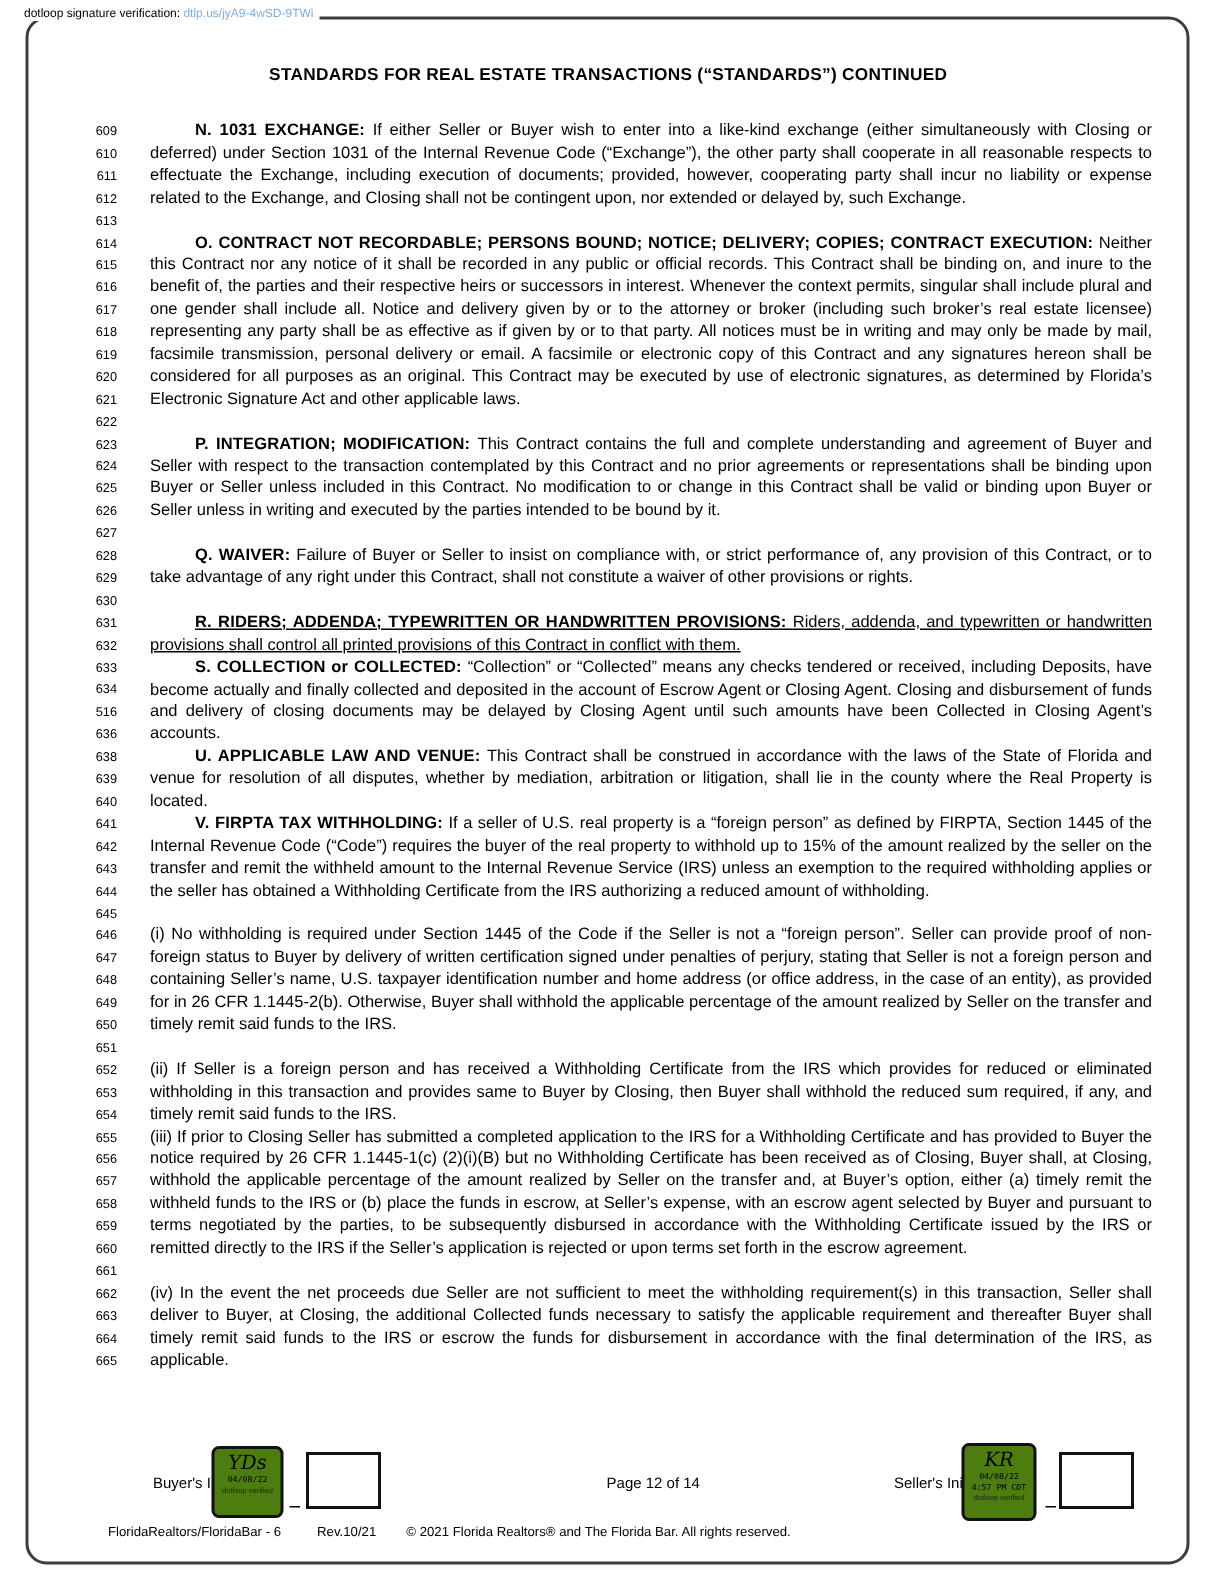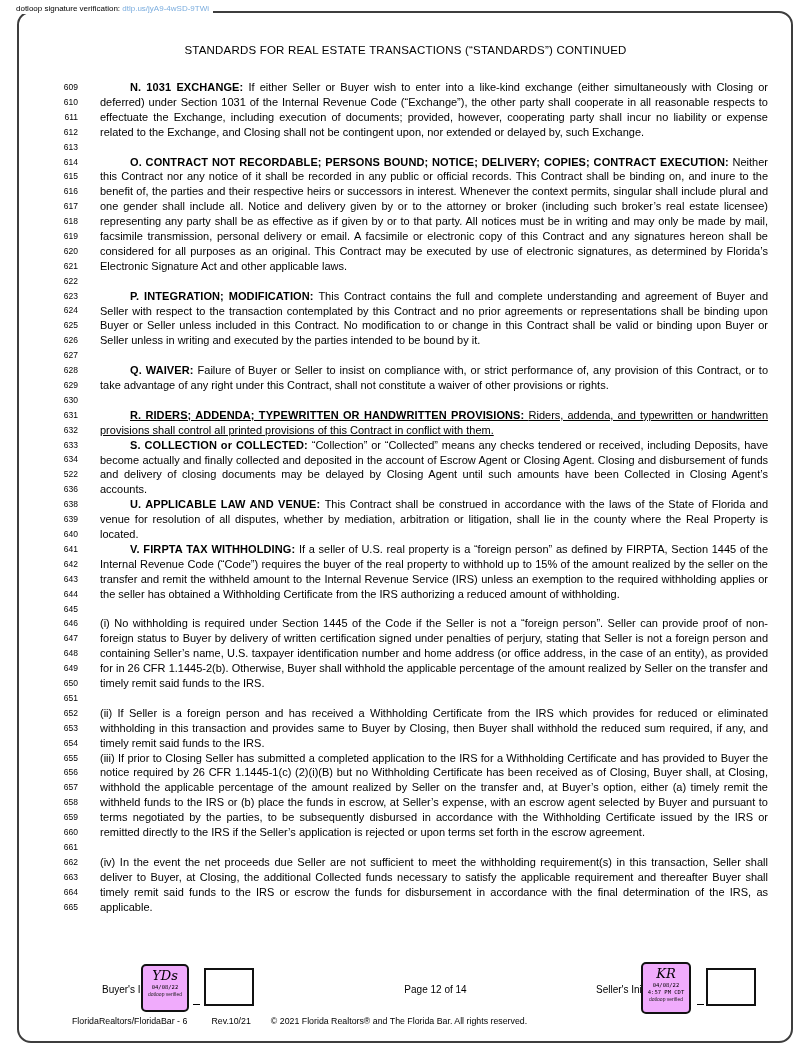--- a/index.html
+++ b/index.html
@@ -20,21 +20,21 @@
   }
   .verification {
     position: absolute; top: 3px; left: 12px;
     font-size: 8px; line-height: 11px;
     background: #fff; padding: 0 4px;
     white-space: nowrap; z-index: 5;
   }
   .verification .link { color: #7badde; }
   .doc-title {
     position: absolute; top: 44px; left: 0; width: 811px;
-    text-align: center; font-weight: normal; font-size: 11.5px;
+    text-align: center; font-weight: bold; font-size: 11.5px;
     letter-spacing: 0.2px;
   }
   .document-body { position: absolute; top: 80px; left: 44px; width: 732px; }
   .para-row { display: flex; }
   .line-nums { width: 34px; flex: none; text-align: right; font-size: 8.5px; color: #000; }
   .line-nums div { height: 14.9px; line-height: 14.9px; }
   .para-text {
     width: 668px; flex: none; margin-left: 22px;
     font-size: 11px; line-height: 14.9px;
     text-align: justify;
@@ -42,21 +42,21 @@
   .para-text b { letter-spacing: 0.1px; padding-left: 30px; }
 
   .footer { position: absolute; left: 0; top: 0; width: 811px; height: 1050px; }
   .f-label { position: absolute; font-size: 10px; padding-left: 30px; }
   .lbl-buyers { left: 72px; top: 984px; }
   .lbl-sellers { left: 566px; top: 984px; }
   .lbl-page { left: 0; width: 811px; text-align: center; top: 984px; }
   .stamp-box {
     position: absolute; box-sizing: border-box;
     border: 2px solid #111; border-radius: 5px;
-    text-align: center; background: #f0abfc; overflow: hidden;
+    text-align: center; background: #4d7c0f; overflow: hidden;
   }
   .buyer-stamp { left: 141px; top: 964px; width: 48px; height: 48px; }
   .seller-stamp { left: 641px; top: 962px; width: 50px; height: 52px; }
   .sig { font-family: "DejaVu Serif", serif; font-style: italic; font-size: 13px; line-height: 16px; margin-top: 2px; }
   .sig-date, .sig-time { font-family: "DejaVu Sans Mono", monospace; font-size: 5.5px; line-height: 7px; }
   .sig-verified { font-size: 5px; line-height: 7px; color: #222; }
   .empty-box {
     position: absolute; box-sizing: border-box;
     border: 2px solid #111; background: #fff;
     width: 50px; height: 38px;
@@ -128,21 +128,21 @@
       <div class="line-nums">
         <div>631</div>
         <div>632</div>
       </div>
       <div class="para-text" style="min-height: 29.8px; text-decoration: underline;"><b>R. RIDERS; ADDENDA; TYPEWRITTEN OR HANDWRITTEN PROVISIONS: </b>Riders, addenda, and typewritten or handwritten provisions shall control all printed provisions of this Contract in conflict with them.</div>
     </div>
     <div class="para-row">
       <div class="line-nums">
         <div>633</div>
         <div>634</div>
-        <div>522</div>
+        <div>516</div>
         <div>636</div>
       </div>
       <div class="para-text" style="min-height: 59.6px;"><b>S. COLLECTION or COLLECTED: </b>“Collection” or “Collected” means any checks tendered or received, including Deposits, have become actually and finally collected and deposited in the account of Escrow Agent or Closing Agent. Closing and disbursement of funds and delivery of closing documents may be delayed by Closing Agent until such amounts have been Collected in Closing Agent’s accounts.</div>
     </div>
     <div class="para-row">
       <div class="line-nums">
         <div>638</div>
         <div>639</div>
         <div>640</div>
       </div>

